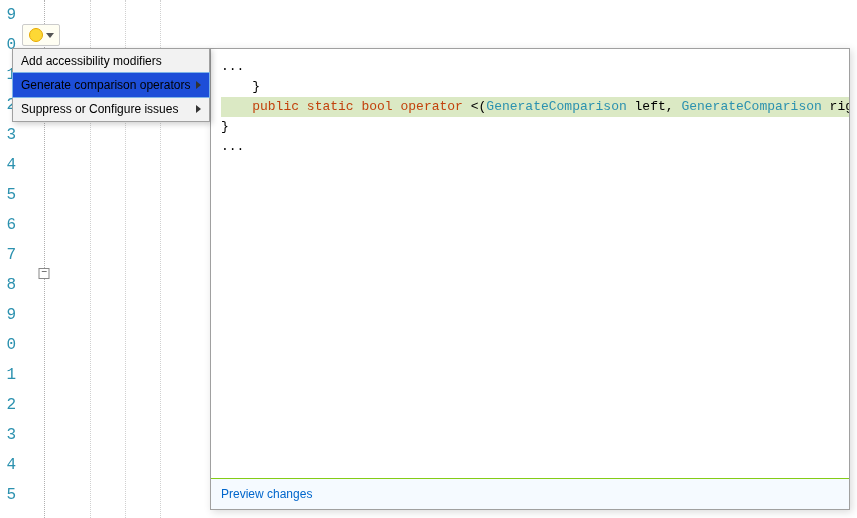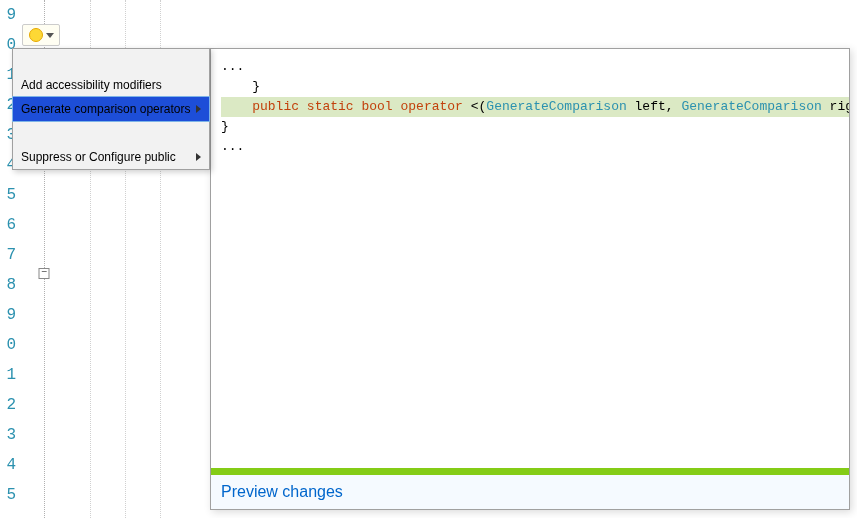--- a/index.html
+++ b/index.html
@@ -112,21 +112,20 @@
     z-index: 20;
     font-family: 'Segoe UI', Tahoma, sans-serif;
     font-size: 12px;
   }
   .action-item {
     padding: 5px 8px;
     display: flex;
     justify-content: space-between;
     align-items: center;
     cursor: pointer;
-    margin-top: 24px;
   }
   .action-item.selected {
     background: #1d4ed8;
     border: 1px solid #7eb4e7;
     margin: -1px;
   }
   .arrow-right {
     width: 0; height: 0;
     border-top: 4px solid transparent;
     border-bottom: 4px solid transparent;
@@ -151,25 +150,25 @@
     padding: 8px 0 8px 10px;
     font-size: 13px;
     line-height: 20px;
     white-space: pre;
     overflow: hidden;
   }
   .ins { background: #dbe9c4; display: inline-block; width: 100%; }
   .ins .kw2 { color: #c2410c; }
   .ins .type2 { color: #2b91af; }
   .preview-footer {
-    border-top: 7px solid #84cc16;
+    border-top: 1px solid #84cc16;
     background: #f5faff;
     padding: 8px 10px;
     font-family: 'Segoe UI', Tahoma, sans-serif;
-    font-size: 16px;
+    font-size: 12px;
   }
   .preview-footer a { color: #0066cc; text-decoration: none; }
 </style>
 </head>
 <body>
 
 <div class="editor">
   <div class="gutter">
     <div>9</div>
       <div>0</div>
@@ -219,21 +218,21 @@
 
 <div class="action-menu">
   <div class="action-item">
     <span>Add accessibility modifiers</span>
   </div>
   <div class="action-item selected">
     <span>Generate comparison operators</span>
     <span class="arrow-right"></span>
   </div>
   <div class="action-item">
-    <span>Suppress or Configure public</span>
+    <span>Suppress or Configure issues</span>
     <span class="arrow-right"></span>
   </div>
 </div>
 
 <div class="preview-pane">
   <div class="preview-code" id="preview-body"><div><span>...</span></div><div><span>    }</span></div><div></div><div class="ins"><span class="kw2">    public</span><span> </span><span class="kw2">static</span><span> </span><span class="kw2">bool</span><span> </span><span class="kw2">operator</span><span> &lt;</span><span>(</span><span class="type2">GenerateComparison</span><span> left, </span><span class="type2">GenerateComparison</span><span> right)</span></div><div><span>}</span></div><div><span>...</span></div></div>
   <div class="preview-footer">
     <a href="#">Preview changes</a>
   </div>
 </div>

